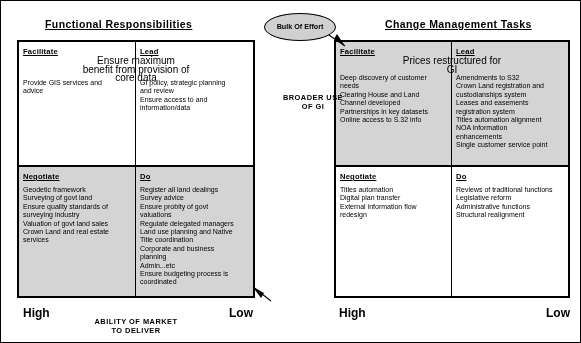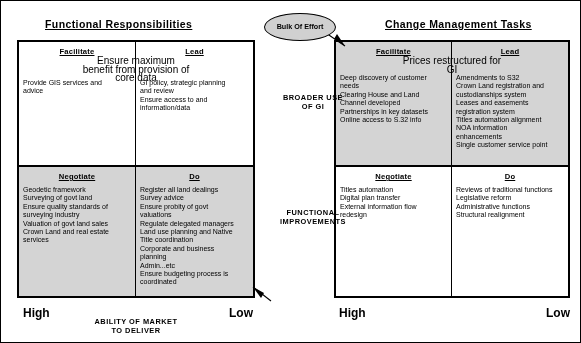--- a/index.html
+++ b/index.html
@@ -21,21 +21,21 @@
 
   .mrow{display:flex;flex:0 0 auto;box-sizing:border-box;}
   .mrow.top{height:125px;border-bottom:2px solid #000;}
   .mrow.bottom{flex:1 1 auto;background:#d4d4d4;}
 
   .cell{box-sizing:border-box;position:relative;padding:3px 4px 0 4px;}
   .cell.left{flex:0 0 50%;border-right:1.6px solid #000;}
   .cell.right{flex:1 1 auto;}
 
   .cell-head{font-size:7.6px;font-weight:bold;text-decoration:underline;
-             text-align:center;color:#000;margin-top:2px;letter-spacing:.2px;}
+             color:#000;margin-top:2px;letter-spacing:.2px;}
   .cell-body{font-size:7px;line-height:8.4px;color:#000;margin-top:5px;
              white-space:pre-line;letter-spacing:0px;}
   .cell-body.pad-top{margin-top:23px;}
   .cell-body.pad-top-r{margin-top:18px;}
 
   
   .row-banner{position:absolute;left:0;right:0;top:15px;text-align:center;
               font-size:10px;line-height:8.6px;color:#000;white-space:pre-line;
               pointer-events:none;}
 
@@ -171,22 +171,20 @@
 Structural realignment</div>
       </div>
     </div>
   </div>
 
   <div class="axis-end" id="axis-right-high">High</div>
   <div class="axis-end" id="axis-right-low">Low</div>
 
   <div class="centre-label" id="lbl-broader">BROADER USE
 OF GI</div>
-  <div class="centre-label" id="lbl-functional">FUNCTIONAL
-IMPROVEMENTS</div>
 
   <svg class="arrow-svg" viewBox="0 0 581 343">
 
     <line x1="322" y1="30" x2="344" y2="45" stroke="#000" stroke-width="1.1"></line>
     <polygon points="344,45 333,38 336,33" fill="#000"></polygon>
 
     <line x1="270" y1="300" x2="252" y2="286" stroke="#000" stroke-width="1.1"></line>
     <polygon points="252,286 263,292 260,297" fill="#000"></polygon>
   </svg>
 

